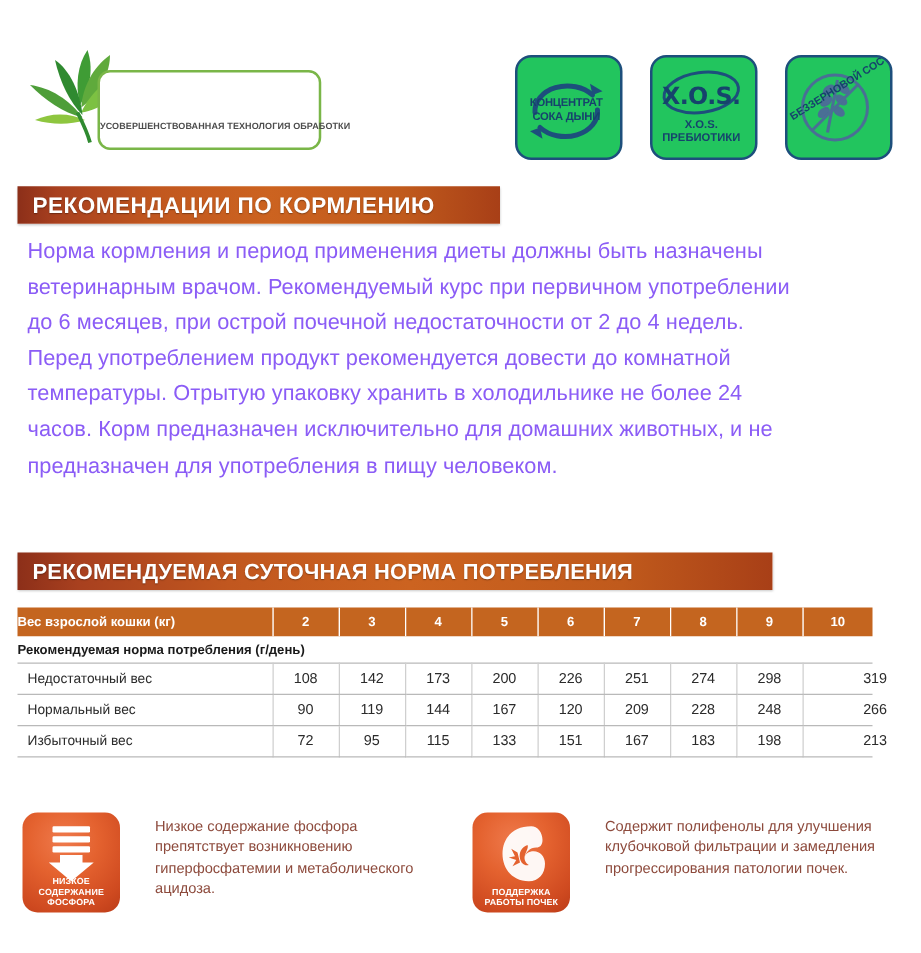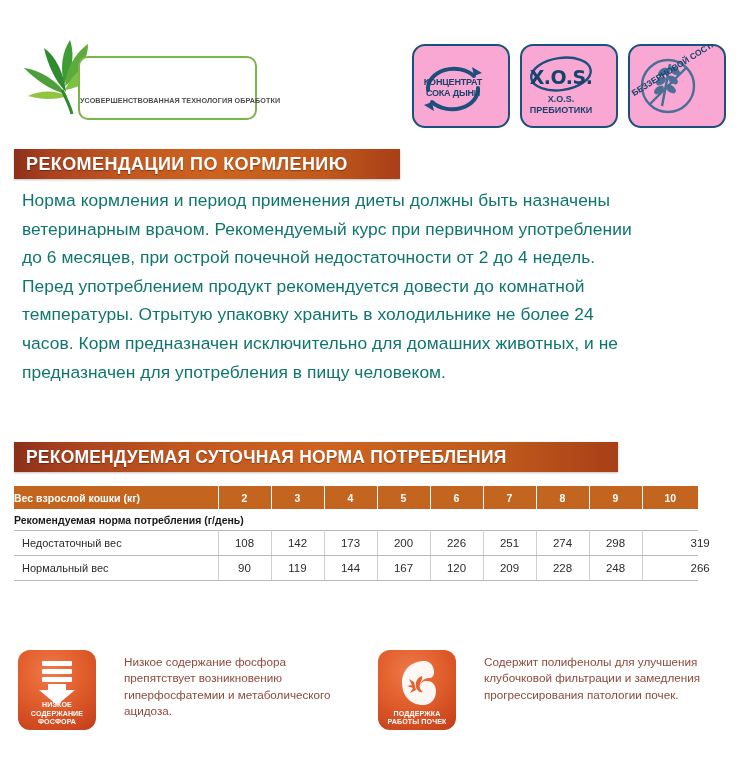--- a/index.html
+++ b/index.html
@@ -29,22 +29,22 @@
   }
   .logo .reg{font-size:11px;vertical-align:super;color:#3f9c35;}
   .logo .tag{
     position:absolute;left:62px;top:62px;width:172px;text-align:right;
     font-size:7.2px;font-weight:bold;color:#4d4d4d;letter-spacing:0.1px;
     white-space:nowrap;
   }
 
   .badges{position:absolute;left:404px;top:44px;width:320px;height:90px;}
   .badge{
-    position:absolute;top:0;width:98px;height:84px;
-    border:2px solid #1d4f7c;border-radius:13px;background:#f9a8d4;
+    position:absolute;top:0;width:86px;height:84px;
+    border:2px solid #1d4f7c;border-radius:13px;background:#22c55e;
     box-sizing:border-box;overflow:hidden;
   }
   .badge.b1{left:8px;}
   .badge.b2{left:116px;}
   .badge.b3{left:224px;}
   .badge .btxt{
     position:absolute;left:0;width:78px;text-align:center;
     color:#16436c;font-weight:bold;line-height:11px;
   }
   .b1 .btxt{top:31px;font-size:9px;letter-spacing:-0.2px;}
@@ -72,21 +72,21 @@
     letter-spacing:0.4px;white-space:nowrap;
     text-shadow:0 1px 1px rgba(0,0,0,.35);
   }
   #banner1{left:14px;top:149px;width:386px;}
   #banner2{left:14px;top:442px;width:604px;}
   #banner2 span{font-size:17.5px;letter-spacing:0.2px;}
 
   
   .para{
     position:absolute;left:22px;top:186px;width:610px;
-    color:#0f766e;font-size:17.4px;line-height:28.6px;
+    color:#8b5cf6;font-size:17.4px;line-height:28.6px;
     letter-spacing:0.05px;
   }
 
   
   .tablewrap{position:absolute;left:14px;top:486px;width:684px;}
   table.norm{border-collapse:collapse;width:684px;table-layout:fixed;}
   table.norm td{padding:0;}
   .thead td{
     background:#c4651f;color:#ffffff;font-weight:bold;font-size:10.5px;
     height:23px;text-align:center;border-right:1px solid #ffffff;
@@ -266,20 +266,32 @@
         <td>119</td>
         <td>144</td>
         <td>167</td>
         <td>120</td>
         <td>209</td>
         <td>228</td>
         <td>248</td>
         <td>266</td>
       </tr>
 
+      <tr class="drow r3">
+        <td class="lbl">Избыточный вес</td>
+        <td>72</td>
+        <td>95</td>
+        <td>115</td>
+        <td>133</td>
+        <td>151</td>
+        <td>167</td>
+        <td>183</td>
+        <td>198</td>
+        <td>213</td>
+      </tr>
     </tbody>
   </table>
 </div>
 
 <div class="feat f1">
   <div class="ficon">
     <div class="arrowicon">
       <div class="bar b1"></div>
         <div class="bar b2"></div>
         <div class="bar b3"></div>

